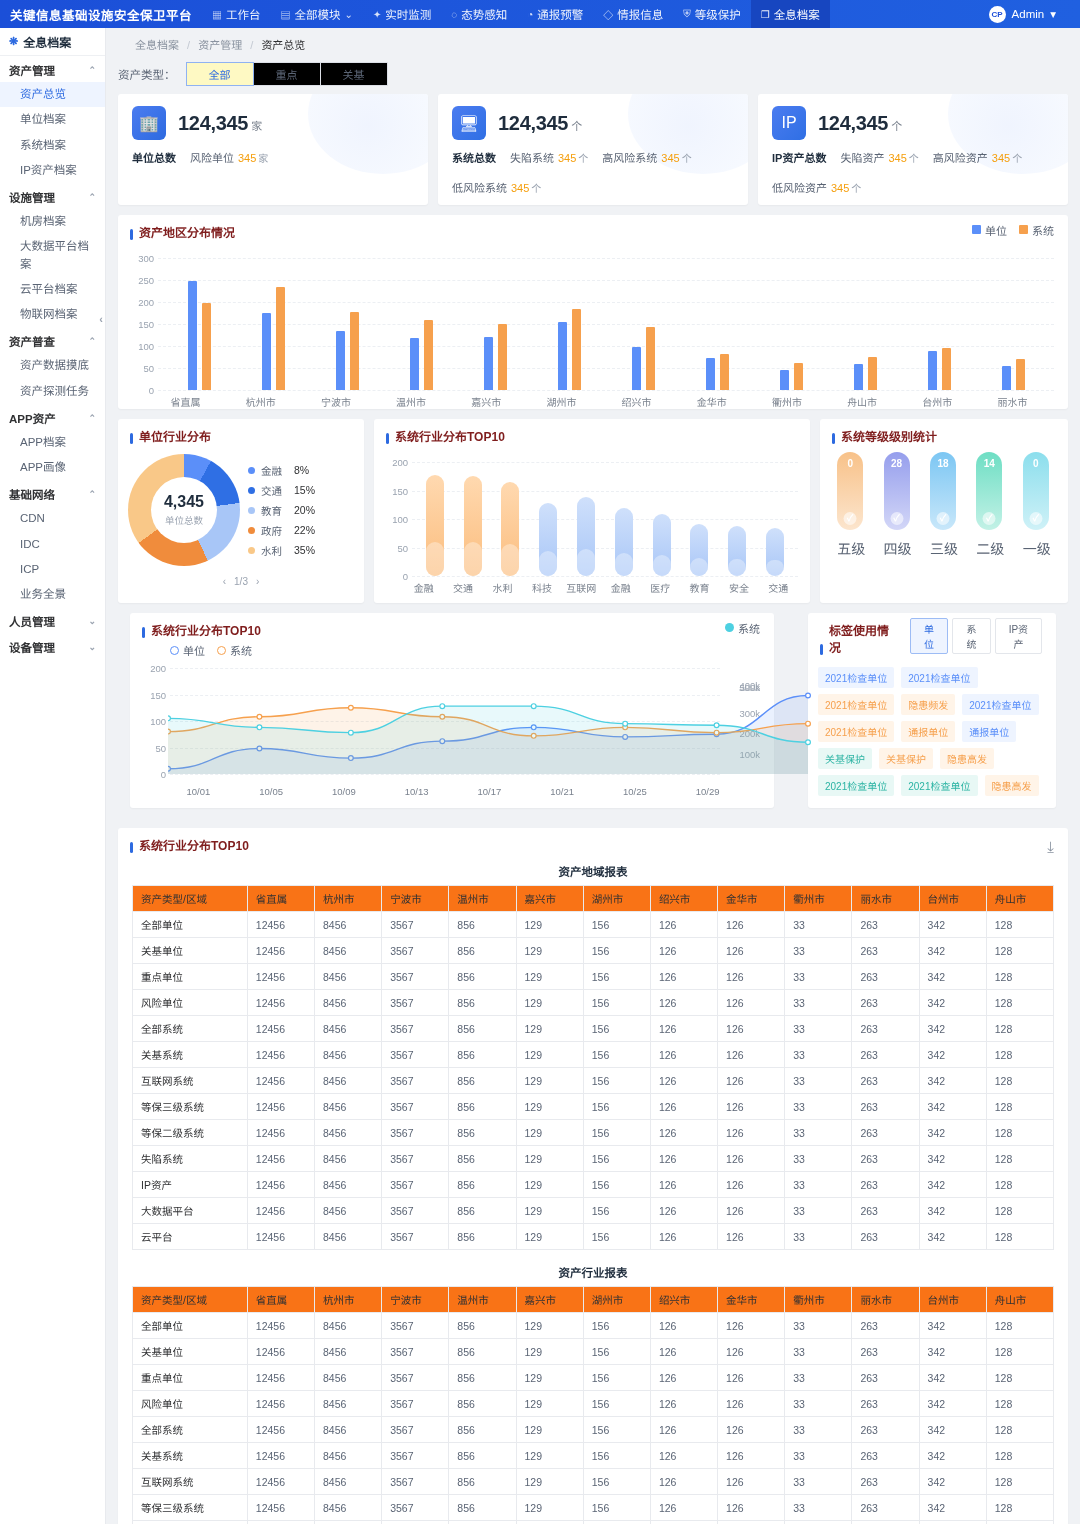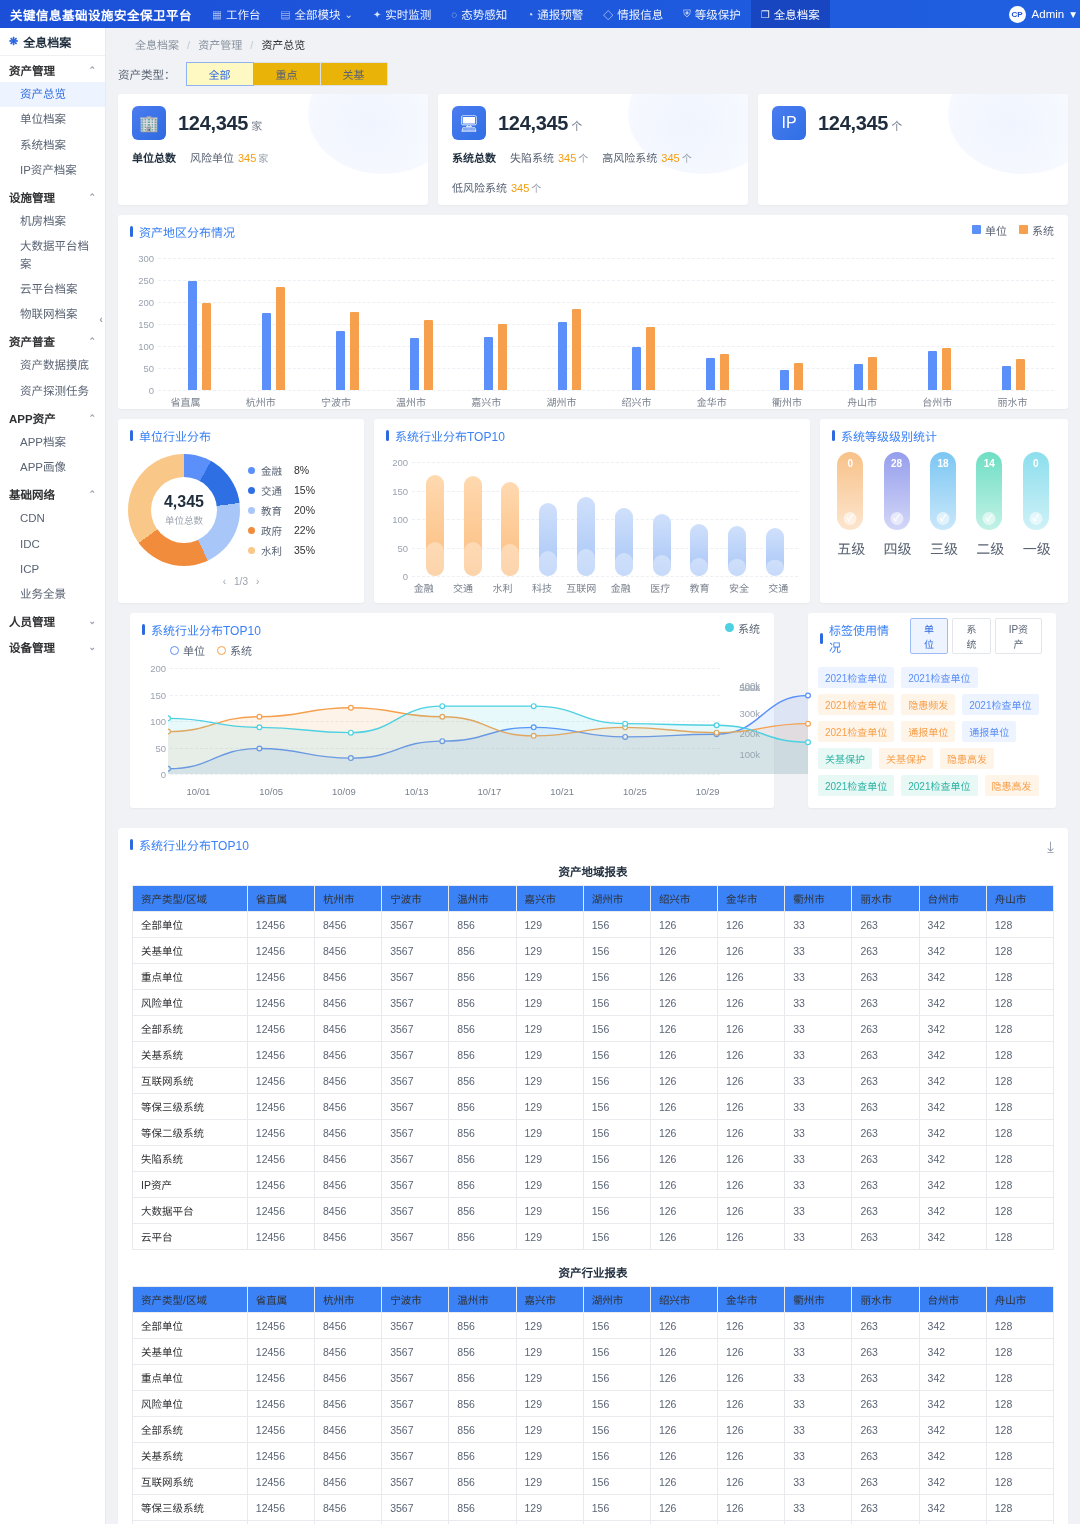--- a/index.html
+++ b/index.html
@@ -19,21 +19,21 @@
     display:flex; align-items:center; color:#fff;
     font-size:11.5px; position:relative;
   }
   .brand { font-size:12.5px; font-weight:bold; padding:0 10px 0 10px; letter-spacing:.5px; }
   .navitem {
     display:flex; align-items:center; gap:4px;
     padding:0 10px; height:28px; white-space:nowrap; opacity:.92;
   }
   .navitem.active { background:#1746c0; opacity:1; }
   .navitem .gi { font-size:10px; opacity:.9; }
-  .nav-right { margin-left:auto; display:flex; align-items:center; gap:6px; padding-right:4px; }
+  .nav-right { margin-left:auto; display:flex; align-items:center; gap:6px; padding-right:24px; }
   .avatar {
     width:17px; height:17px; border-radius:50%;
     background:#fff; color:#1d4ed8; font-size:8px;
     display:flex; align-items:center; justify-content:center; font-weight:bold;
   }
   
   .body-wrap { display:flex; height:calc(1524px - 28px); }
   .sidebar {
     width:106px; background:#fff; border-right:1px solid #e8eaee;
     font-size:11.5px; overflow:hidden; flex:none;
@@ -66,32 +66,32 @@
     font-size:11px; color:#8a93a0; padding:8px 12px 6px 29px;
   }
   .crumb b { color:#303133; font-weight:normal; }
   .crumb .sep { margin:0 5px; color:#c3c9d2; }
   .filterbar {
     display:flex; align-items:center; gap:10px;
     padding:4px 12px 8px 12px; font-size:11.5px; color:#5a6474;
   }
   .seg { display:flex; }
   .seg .btn {
-    border:1px solid #dcdfe6; background:#eab308; color:#5a6474;
+    border:1px solid #dcdfe6; background:#000000; color:#5a6474;
     padding:3px 22px; font-size:11px; cursor:pointer;
   }
   .seg .btn + .btn { border-left:none; }
   .seg .btn.active { color:#2d6ae0; border-color:#8fb2f2; background:#fef9c3; }
   .panel {
     background:#fff; border-radius:3px; margin:0 12px 10px 12px;
     box-shadow:0 1px 2px rgba(0,0,0,.04);
   }
   .panel-title {
-    display:flex; align-items:center; gap:6px;
-    font-size:12px; font-weight:normal; color:#3b82f6;
+    display:flex; align-items:flex-end; gap:6px;
+    font-size:12px; font-weight:bold; color:#7f1d1d;
     padding:8px 12px 4px 12px; position:relative;
   }
   .panel-title::before {
     content:""; width:3px; height:11px; background:#2d6ae0; border-radius:2px; display:inline-block;
   }
   
   .stats { display:flex; gap:10px; margin:0 12px 10px 12px; }
   .stat {
     flex:1; background:#fff; border-radius:3px; padding:12px 14px 10px 14px;
     position:relative; overflow:hidden;
@@ -202,21 +202,21 @@
   .tag { font-size:10px; padding:3px 7px; border-radius:2px; }
   
   .tbl-panel { position:relative; padding-bottom:12px; }
   .dl-btn { position:absolute; right:14px; top:10px; color:#8a93a0; font-size:15px; cursor:pointer; }
   .tbl-caption { text-align:center; font-size:11.5px; font-weight:bold; color:#1f2d3d; margin:6px 0 6px 0; }
   table { width:calc(100% - 28px); margin:0 14px; border-collapse:collapse; font-size:10.5px; }
   th, td {
     border:1px solid #e8eaee; padding:5px 8px; text-align:left;
     color:#5a6474; font-weight:normal; white-space:nowrap;
   }
-  th { background:#3b82f6; color:#303133; }
+  th { background:#f97316; color:#303133; }
   td:first-child { color:#303133; }
 </style>
 </head>
 <body>
 
 <div class="topnav">
   <div class="brand">关键信息基础设施安全保卫平台</div>
   <div class="navitem">
     <span class="gi">▦</span>
     <span>工作台</span>
@@ -361,20 +361,26 @@
           <span><span>高风险系统</span><span class="v"><span>345</span><span class="u">个</span></span></span>
           <span><span>低风险系统</span><span class="v"><span>345</span><span class="u">个</span></span></span>
         </div>
       </div>
       <div class="stat">
         <div class="stat-row">
           <div class="stat-ico c3">IP</div>
           <div class="stat-num">
             <span>124,345</span><span class="unit">个</span>
           </div>
+        </div>
+        <div class="stat-foot">
+          <span class="lbl">IP资产总数</span>
+          <span><span>失陷资产</span><span class="v"><span>345</span><span class="u">个</span></span></span>
+          <span><span>高风险资产</span><span class="v"><span>345</span><span class="u">个</span></span></span>
+          <span><span>低风险资产</span><span class="v"><span>345</span><span class="u">个</span></span></span>
         </div>
       </div>
     </div>
 
     <div class="panel">
       <div class="chart-head">
         <div class="panel-title">
           <span>资产地区分布情况</span>
         </div>
         <div class="legend">

